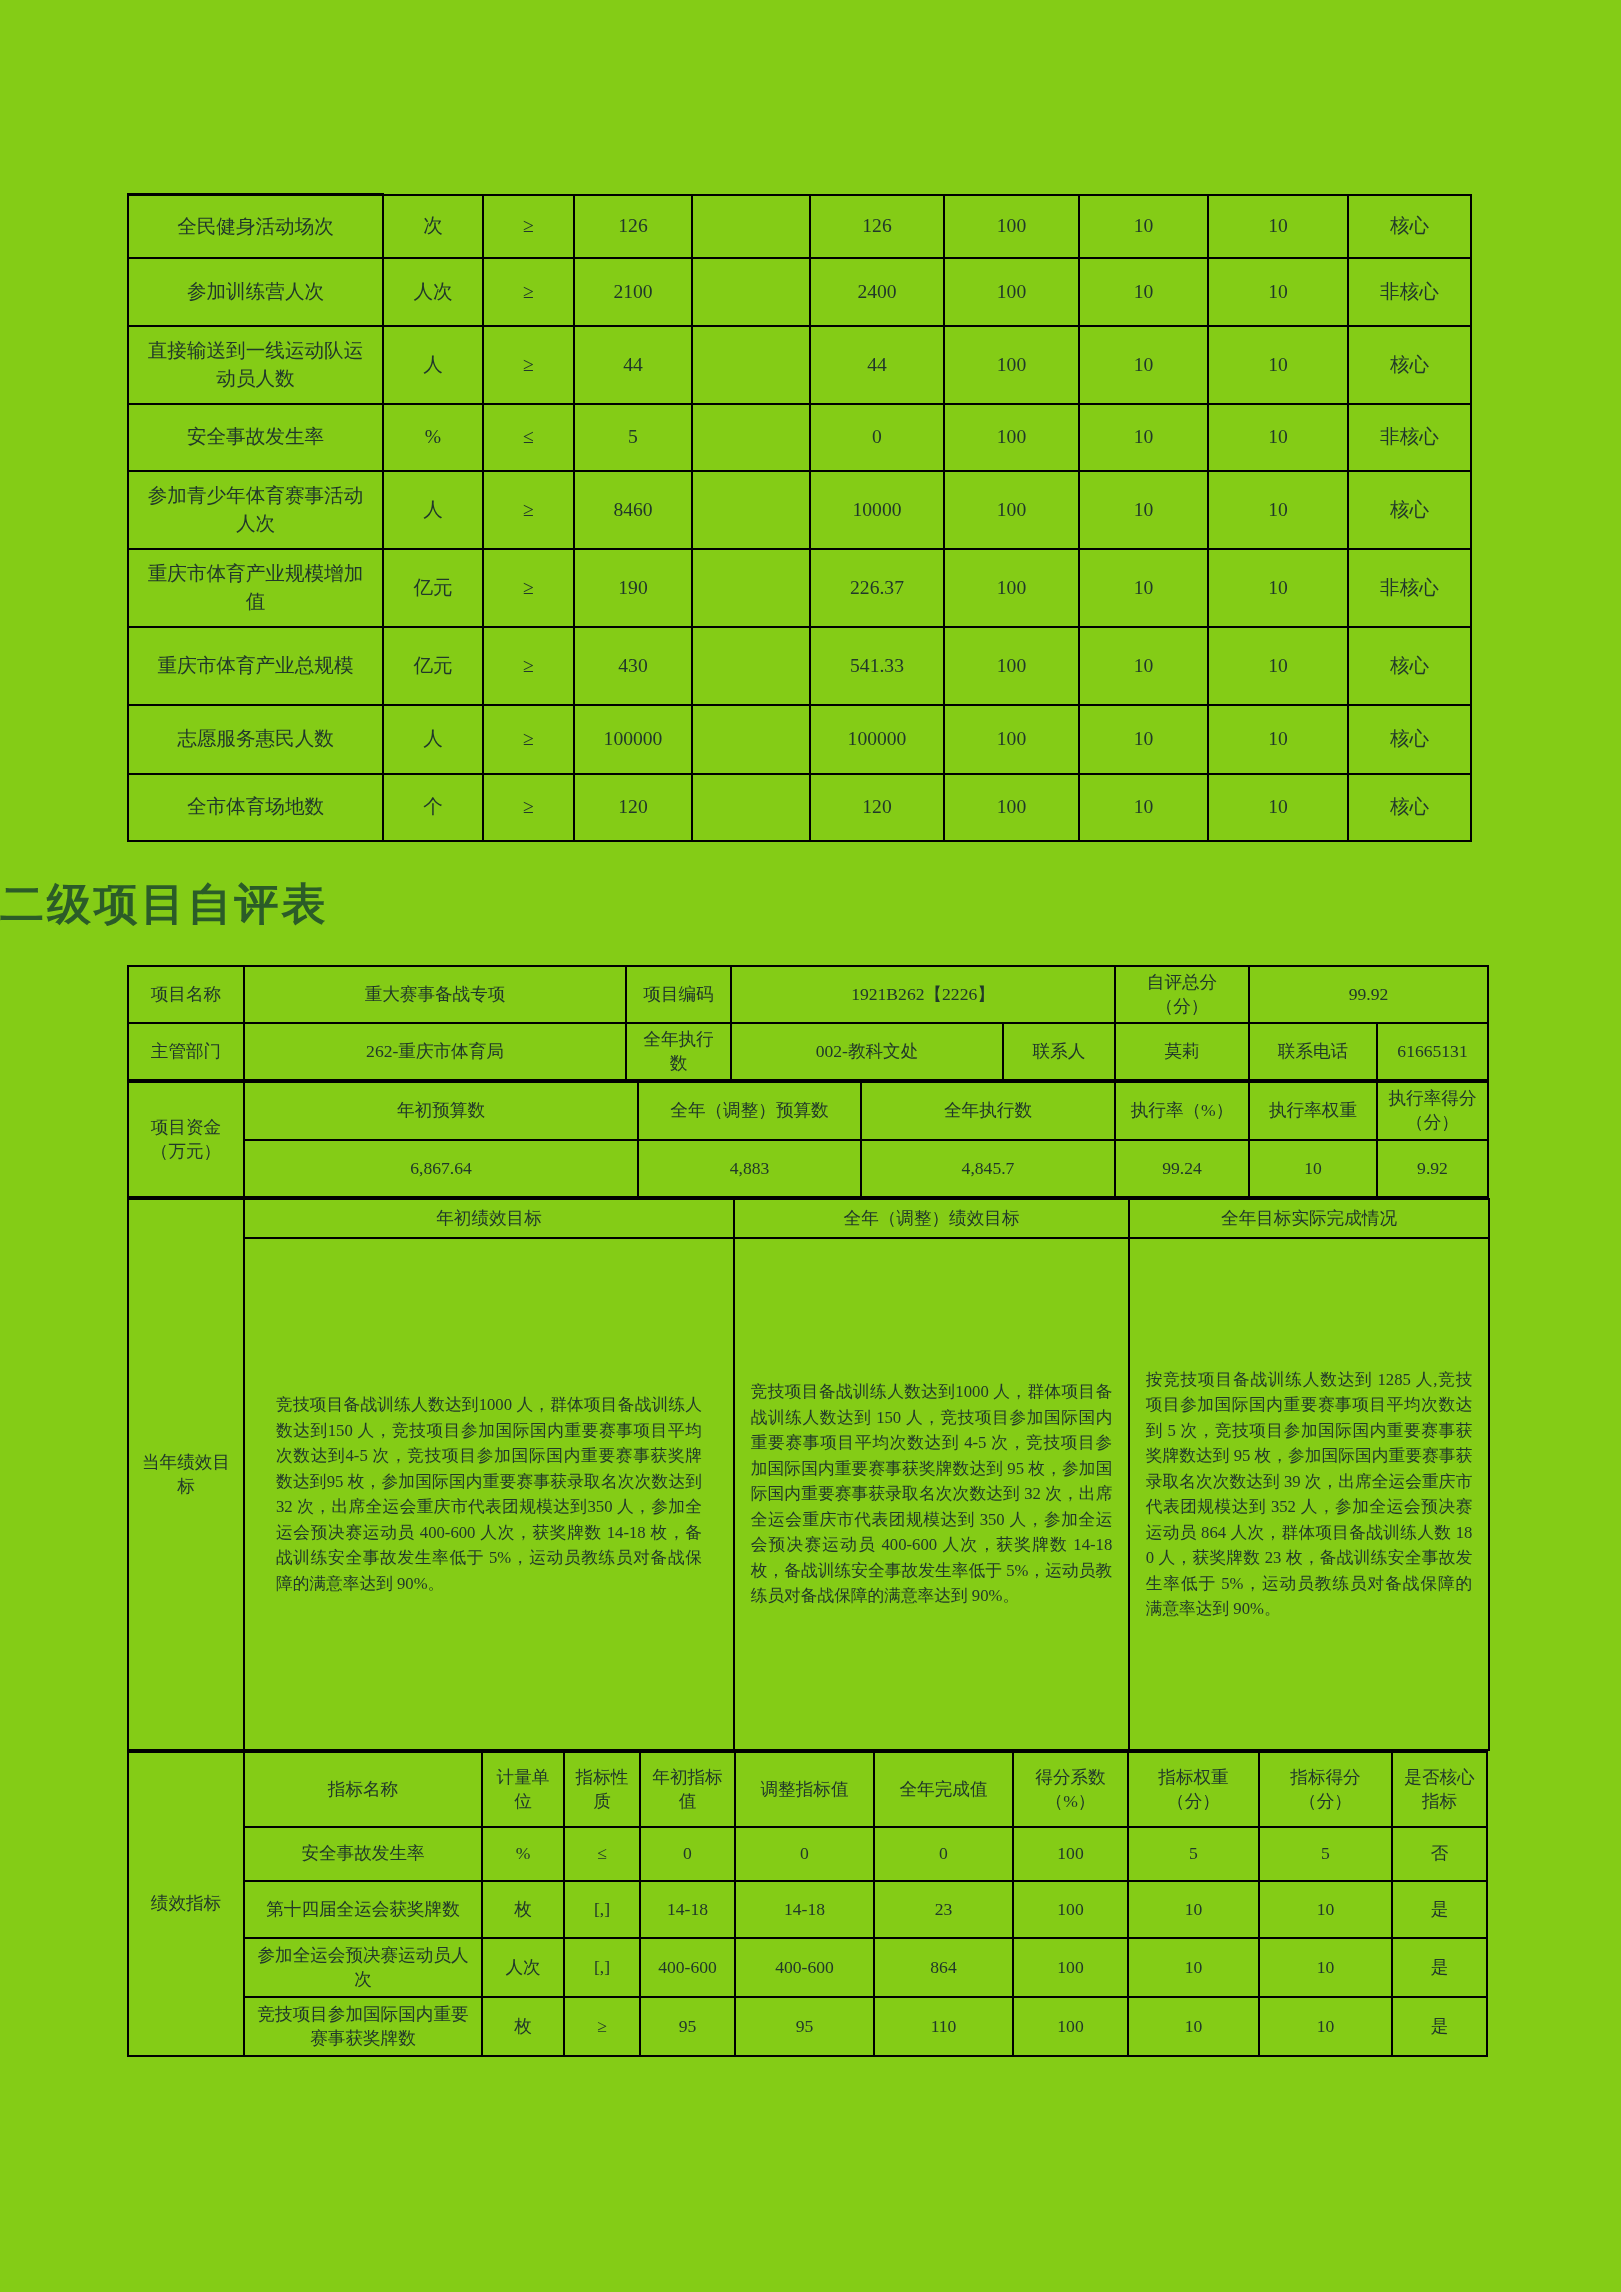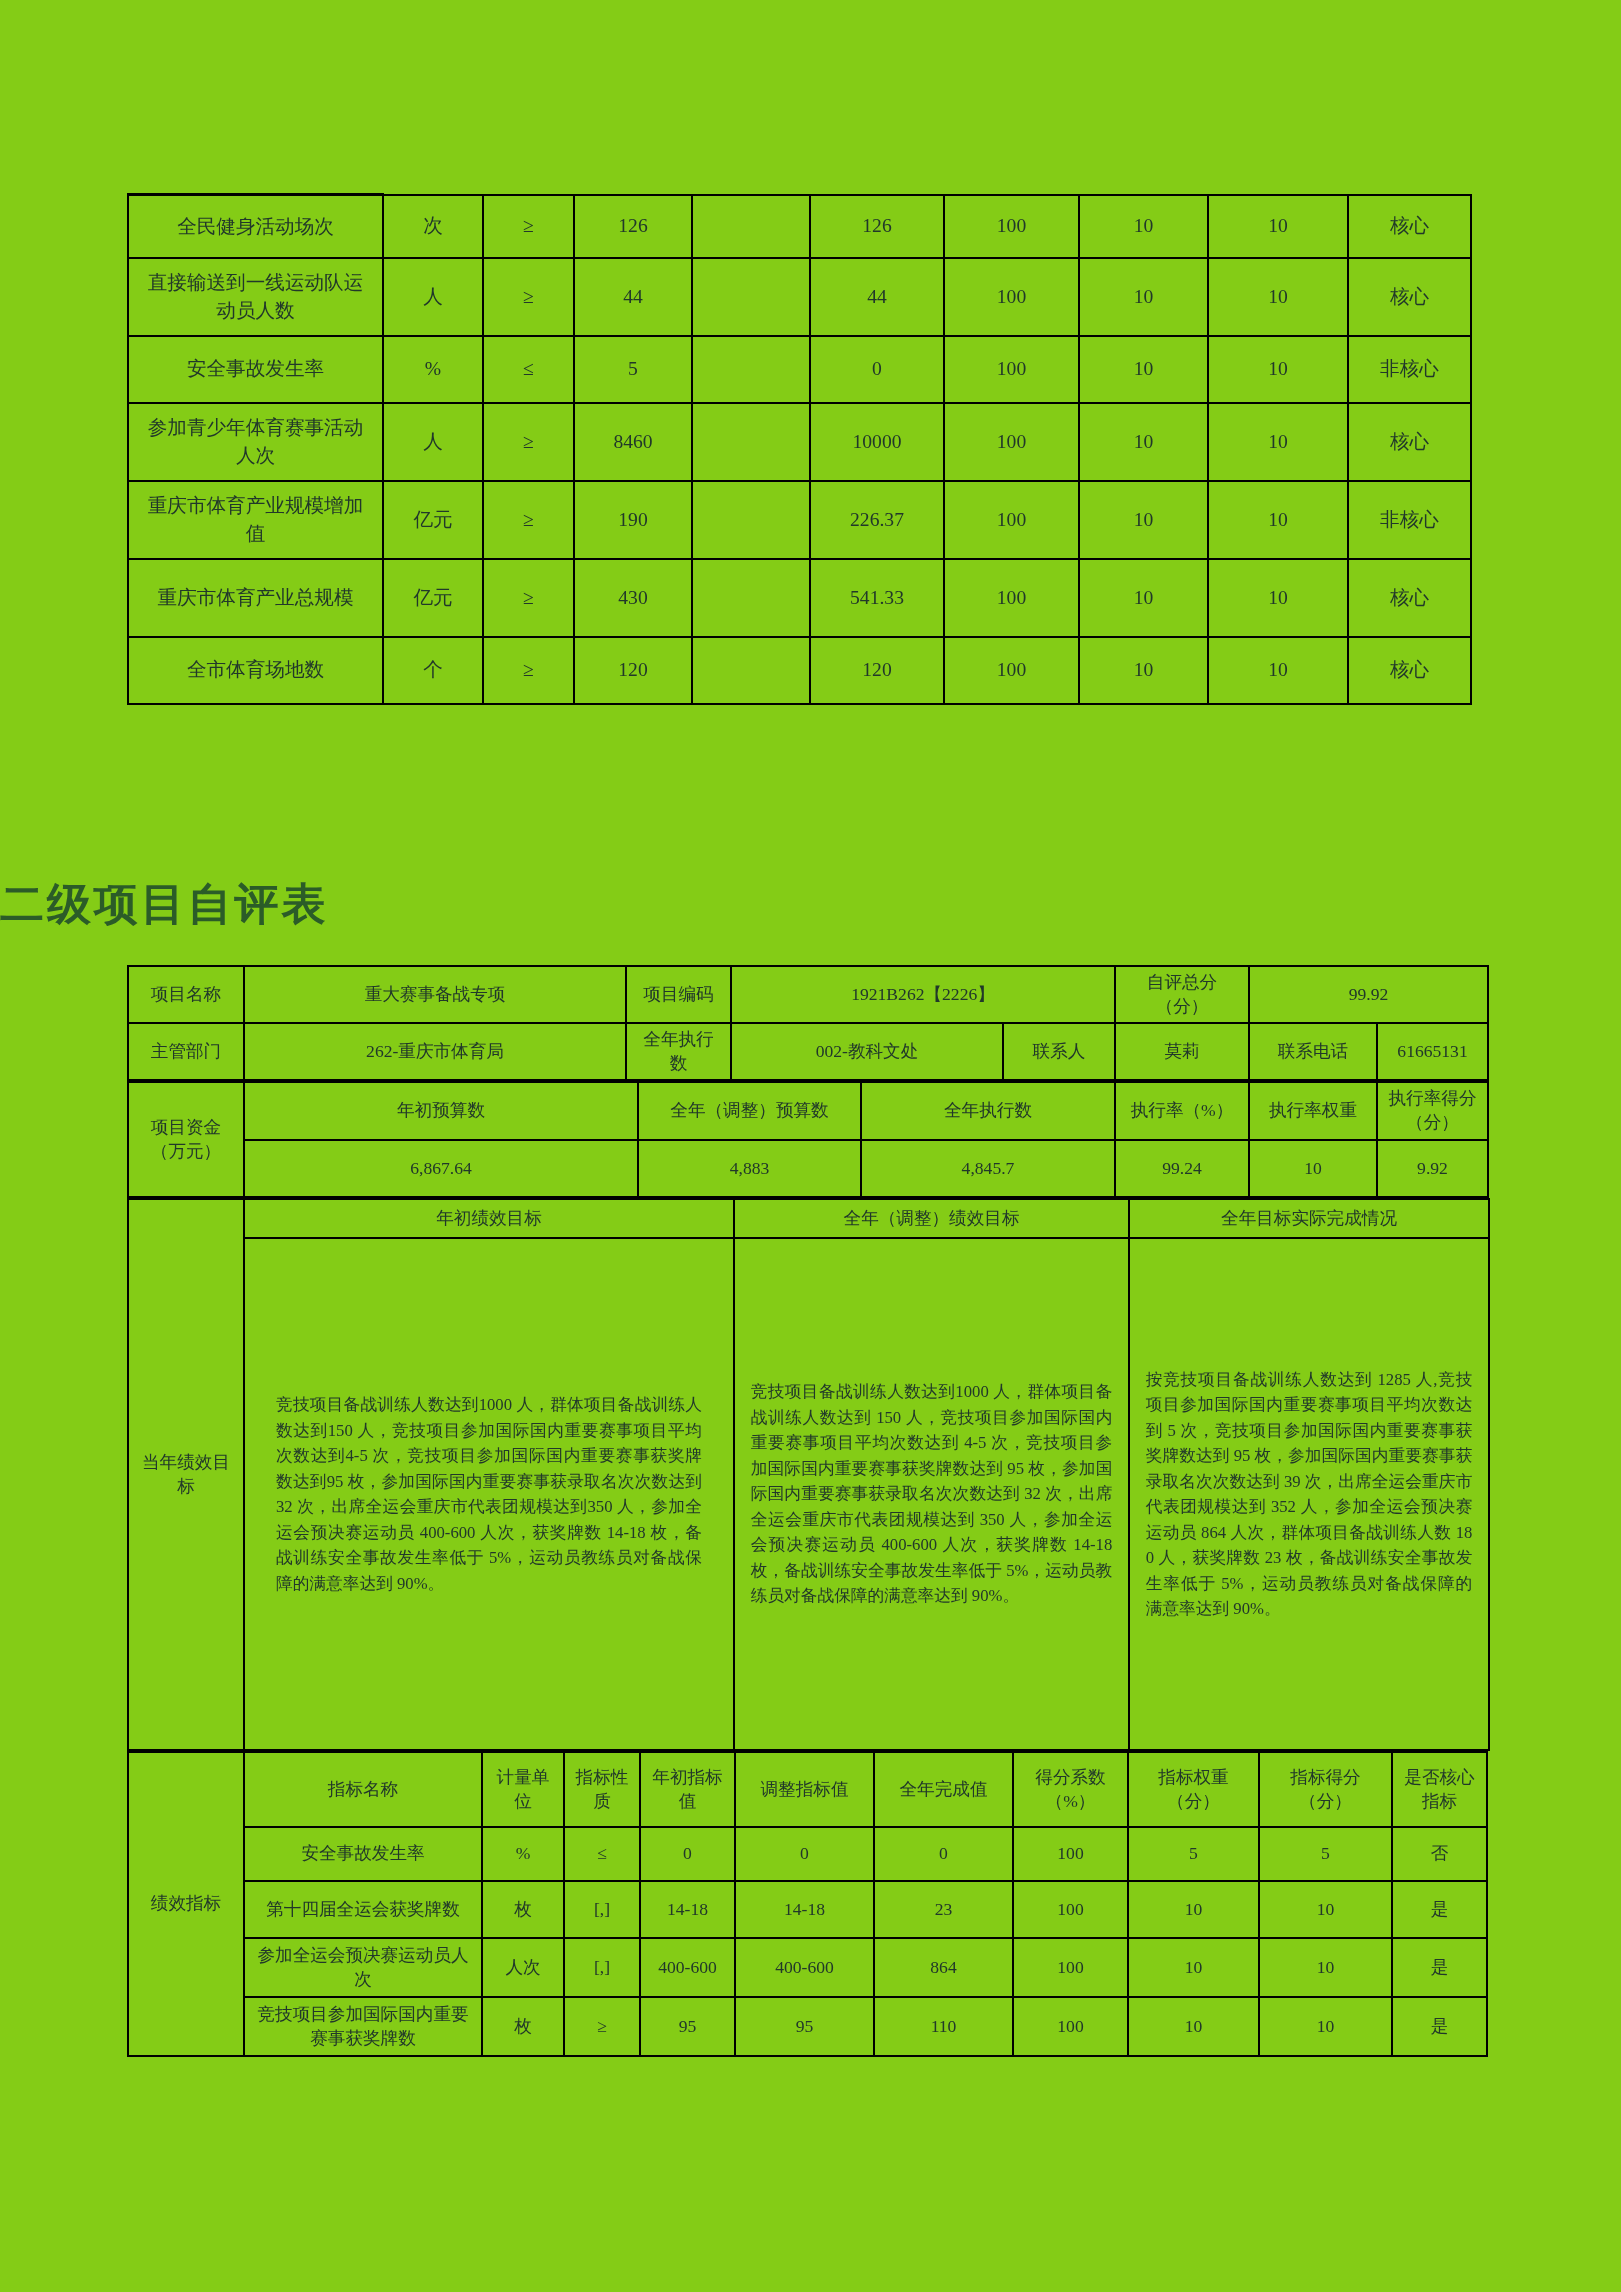--- a/index.html
+++ b/index.html
@@ -53,20 +53,32 @@
       <td>次</td>
       <td>≥</td>
       <td>126</td>
       <td></td>
       <td>126</td>
       <td>100</td>
       <td>10</td>
       <td>10</td>
       <td>核心</td>
     </tr>
+    <tr class="h69">
+      <td>参加训练营人次</td>
+      <td>人次</td>
+      <td>≥</td>
+      <td>2100</td>
+      <td></td>
+      <td>2400</td>
+      <td>100</td>
+      <td>10</td>
+      <td>10</td>
+      <td>非核心</td>
+    </tr>
     <tr class="h80">
       <td>直接输送到一线运动队运动员人数</td>
       <td>人</td>
       <td>≥</td>
       <td>44</td>
       <td></td>
       <td>44</td>
       <td>100</td>
       <td>10</td>
       <td>10</td>
@@ -108,20 +120,32 @@
       <td>10</td>
       <td>非核心</td>
     </tr>
     <tr class="h80">
       <td>重庆市体育产业总规模</td>
       <td>亿元</td>
       <td>≥</td>
       <td>430</td>
       <td></td>
       <td>541.33</td>
+      <td>100</td>
+      <td>10</td>
+      <td>10</td>
+      <td>核心</td>
+    </tr>
+    <tr class="h70">
+      <td>志愿服务惠民人数</td>
+      <td>人</td>
+      <td>≥</td>
+      <td>100000</td>
+      <td></td>
+      <td>100000</td>
       <td>100</td>
       <td>10</td>
       <td>10</td>
       <td>核心</td>
     </tr>
     <tr class="h68">
       <td>全市体育场地数</td>
       <td>个</td>
       <td>≥</td>
       <td>120</td>

